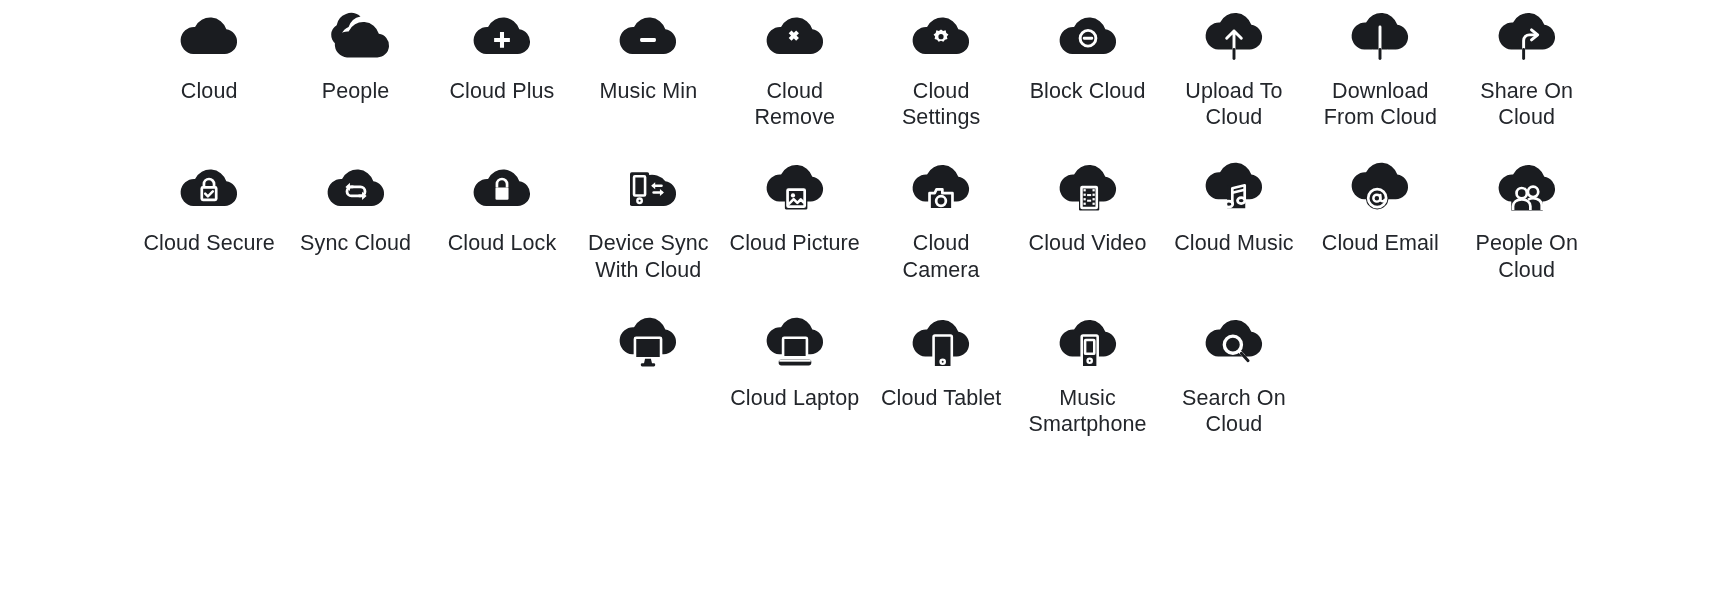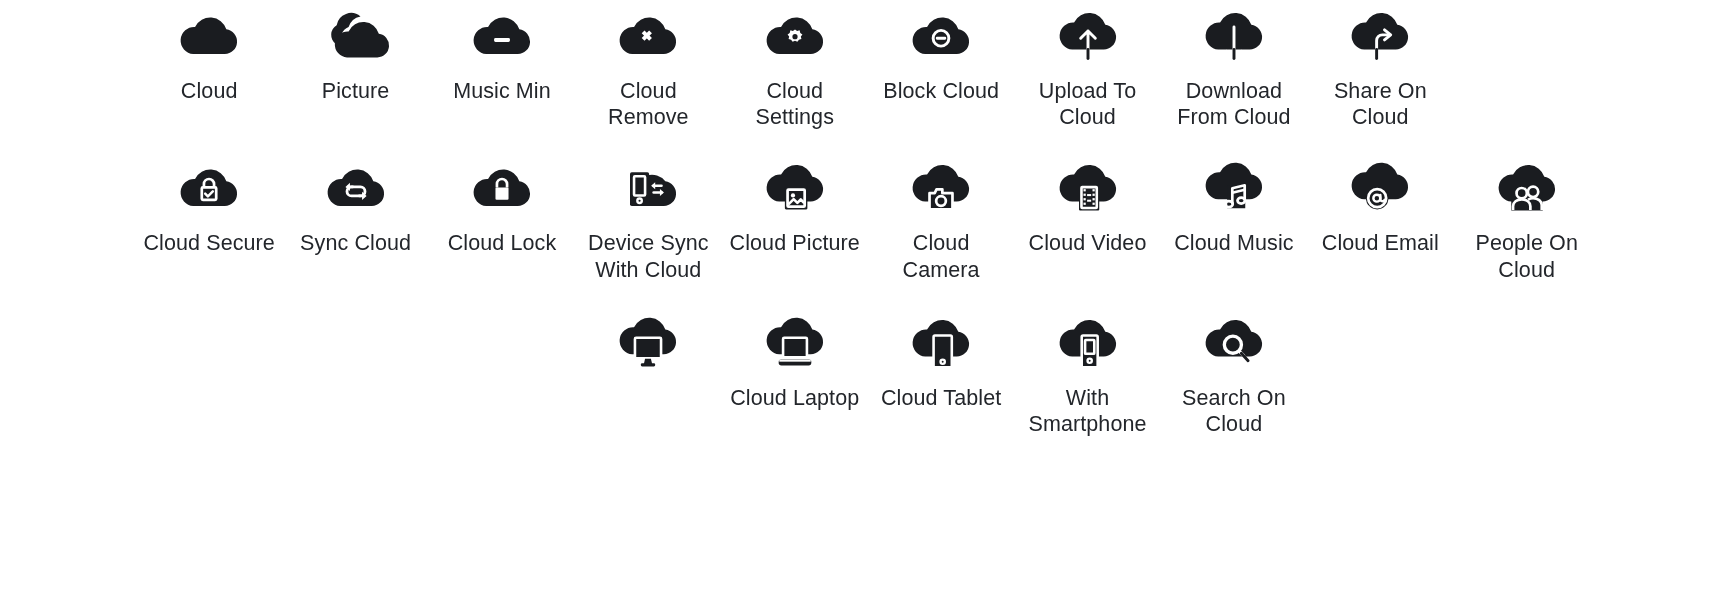--- a/index.html
+++ b/index.html
@@ -78,23 +78,32 @@
       <span class="label">Cloud</span>
     </div>
 
     <div class="cell">
       <span class="glyph">
         <svg viewBox="0 0 64 64">
             <path fill="#1a1c20" d="M14 39a10 10 0 0 1 .8-16.6A13 13 0 0 1 36 14.6a13.7 13.7 0 0 0-10.6 9.5A10.4 10.4 0 0 0 20 39z"></path>
             <path fill="#1a1c20" d="M24 51h27a10.5 10.5 0 0 0 1.3-20.9A14.3 14.3 0 0 0 25.4 28 11 11 0 0 0 24 51z"></path>
           </svg>
       </span>
-      <span class="label">Picture</span>
-    </div>
-
+      <span class="label">People</span>
+    </div>
+
+    <div class="cell">
+      <span class="glyph">
+        <svg viewBox="0 0 64 64">
+            <path fill="#1a1c20" d="M18 48h28a11 11 0 0 0 1.4-21.9A15 15 0 0 0 19.6 24 11.6 11.6 0 0 0 18 48z"></path>
+            <path fill="#ffffff" d="M30.2 28.5h3.6v5.2H39v3.6h-5.2v5.2h-3.6v-5.2H25v-3.6h5.2z"></path>
+          </svg>
+      </span>
+      <span class="label">Cloud Plus</span>
+    </div>
 
     <div class="cell">
       <span class="glyph">
         <svg viewBox="0 0 64 64">
             <path fill="#1a1c20" d="M18 48h28a11 11 0 0 0 1.4-21.9A15 15 0 0 0 19.6 24 11.6 11.6 0 0 0 18 48z"></path>
             <rect fill="#ffffff" x="25" y="33.7" width="14" height="3.6" rx="1.2"></rect>
           </svg>
       </span>
       <span class="label">Music Min</span>
     </div>
@@ -354,21 +363,21 @@
     <div class="cell">
       <span class="glyph">
         <svg viewBox="0 0 64 64">
             <path fill="#1a1c20" d="M18 44h28a11 11 0 0 0 1.4-21.9A15 15 0 0 0 19.6 20 11.6 11.6 0 0 0 18 44z"></path>
             <rect fill="#1a1c20" x="26" y="25" width="15" height="29" rx="1.4"></rect>
             <rect fill="none" stroke="#ffffff" stroke-width="2.3" x="26.4" y="25.4" width="14.2" height="28.2" rx="1.2"></rect>
             <rect fill="none" stroke="#ffffff" stroke-width="2.3" x="29.4" y="29.4" width="8.2" height="12.2" rx="0.6"></rect>
             <circle fill="none" stroke="#ffffff" stroke-width="2.1" cx="33.5" cy="47.8" r="1.9"></circle>
           </svg>
       </span>
-      <span class="label">With Smartphone</span>
+      <span class="label">Music Smartphone</span>
     </div>
 
     <div class="cell">
       <span class="glyph">
         <svg viewBox="0 0 64 64">
             <path fill="#1a1c20" d="M18 44h28a11 11 0 0 0 1.4-21.9A15 15 0 0 0 19.6 20 11.6 11.6 0 0 0 18 44z"></path>
             <circle fill="none" stroke="#ffffff" stroke-width="3" cx="31" cy="33.5" r="7.6"></circle>
             <path fill="none" stroke="#ffffff" stroke-width="3" stroke-linecap="round" d="M36.6 39.2l4 4"></path>
             <path fill="none" stroke="#1a1c20" stroke-width="2.6" stroke-linecap="round" d="M38.5 41.2l6 6.5"></path>
           </svg>

